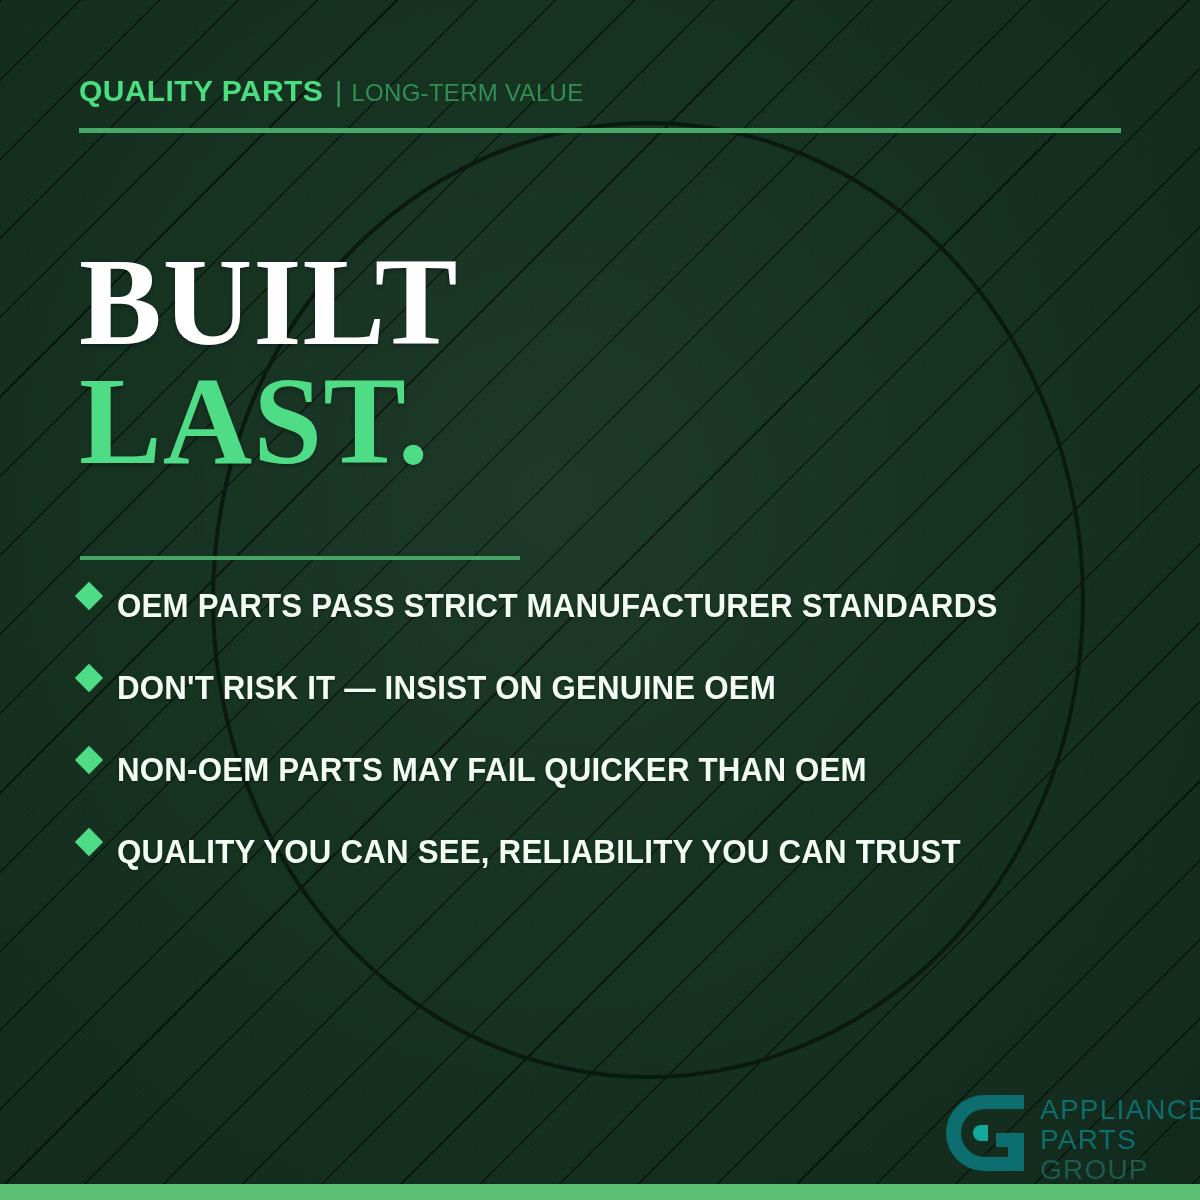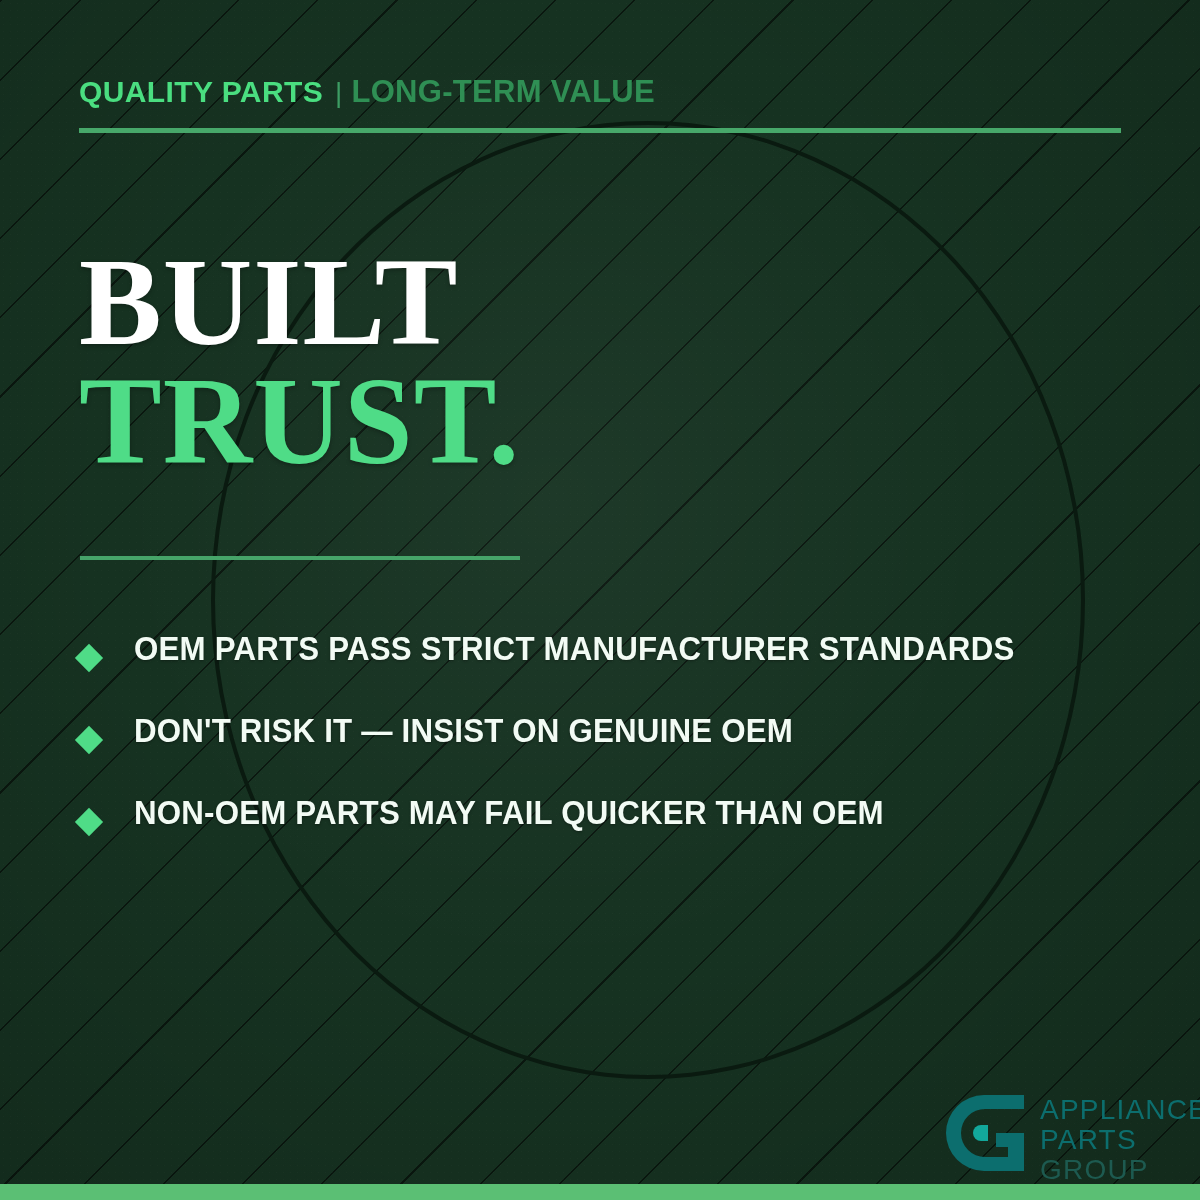--- a/index.html
+++ b/index.html
@@ -90,22 +90,22 @@
     letter-spacing: 0.4px;
     color: #4ade80;
   }
   .eyebrow-sep {
     font-size: 28px;
     font-weight: normal;
     color: #3d9c63;
     padding: 0 9px 0 12px;
   }
   .eyebrow-light {
-    font-size: 31px;
-    font-weight: bold;
+    font-size: 24px;
+    font-weight: normal;
     letter-spacing: 0.3px;
     color: #2f8f54;
   }
 
   .rule-top {
     position: absolute;
     left: 79px;
     top: 128px;
     width: 1042px;
     height: 5px;
@@ -141,23 +141,23 @@
 
   
   .bullets {
     position: absolute;
     left: 79px;
     top: 586px;
     width: 1060px;
   }
   .bullet-row {
     display: flex;
-    align-items: flex-end;
+    align-items: flex-start;
     height: 82px;
-    gap: 35px;
+    gap: 18px;
   }
   .bullet-diamond {
     flex: 0 0 auto;
     width: 20px;
     height: 20px;
     background: #4fdc87;
     transform: rotate(45deg);
   }
   .bullet-text {
     font-family: "Liberation Sans", sans-serif;
@@ -227,37 +227,41 @@
     <div class="eyebrow">
       <span class="eyebrow-strong">QUALITY PARTS</span>
       <span class="eyebrow-sep">|</span>
       <span class="eyebrow-light">LONG-TERM VALUE</span>
     </div>
 
     <div class="rule-top"></div>
 
     <h1 class="headline">
       <span class="line hl-white">BUILT</span>
-      <span class="line hl-accent">TRUST.</span>
+      <span class="line hl-accent">LAST.</span>
     </h1>
 
     <div class="rule-mid"></div>
 
     <ul class="bullets" style="list-style:none;margin:0;padding:0;">
       <li class="bullet-row">
         <span class="bullet-diamond"></span>
         <span class="bullet-text">OEM PARTS PASS STRICT MANUFACTURER STANDARDS</span>
       </li>
       <li class="bullet-row">
         <span class="bullet-diamond"></span>
         <span class="bullet-text">DON'T RISK IT — INSIST ON GENUINE OEM</span>
       </li>
       <li class="bullet-row">
         <span class="bullet-diamond"></span>
         <span class="bullet-text">NON-OEM PARTS MAY FAIL QUICKER THAN OEM</span>
+      </li>
+      <li class="bullet-row">
+        <span class="bullet-diamond"></span>
+        <span class="bullet-text">QUALITY YOU CAN SEE, RELIABILITY YOU CAN TRUST</span>
       </li>
     </ul>
 
     <div class="logo">
       <div class="logo-mark">
         <svg width="84" height="80" viewBox="0 0 84 80" xmlns="http://www.w3.org/2000/svg">
           <path d="M80 2 H40 A38 38 0 0 0 40 78 H80 V40 H52 V54 H64 V64 H41
                    A24 24 0 0 1 41 16 H80 Z" fill="#0c6e6e"></path>
           <path d="M37 32 H44 V48 H37 A8 8 0 0 1 37 32 Z" fill="#12a89b"></path>
         </svg>

